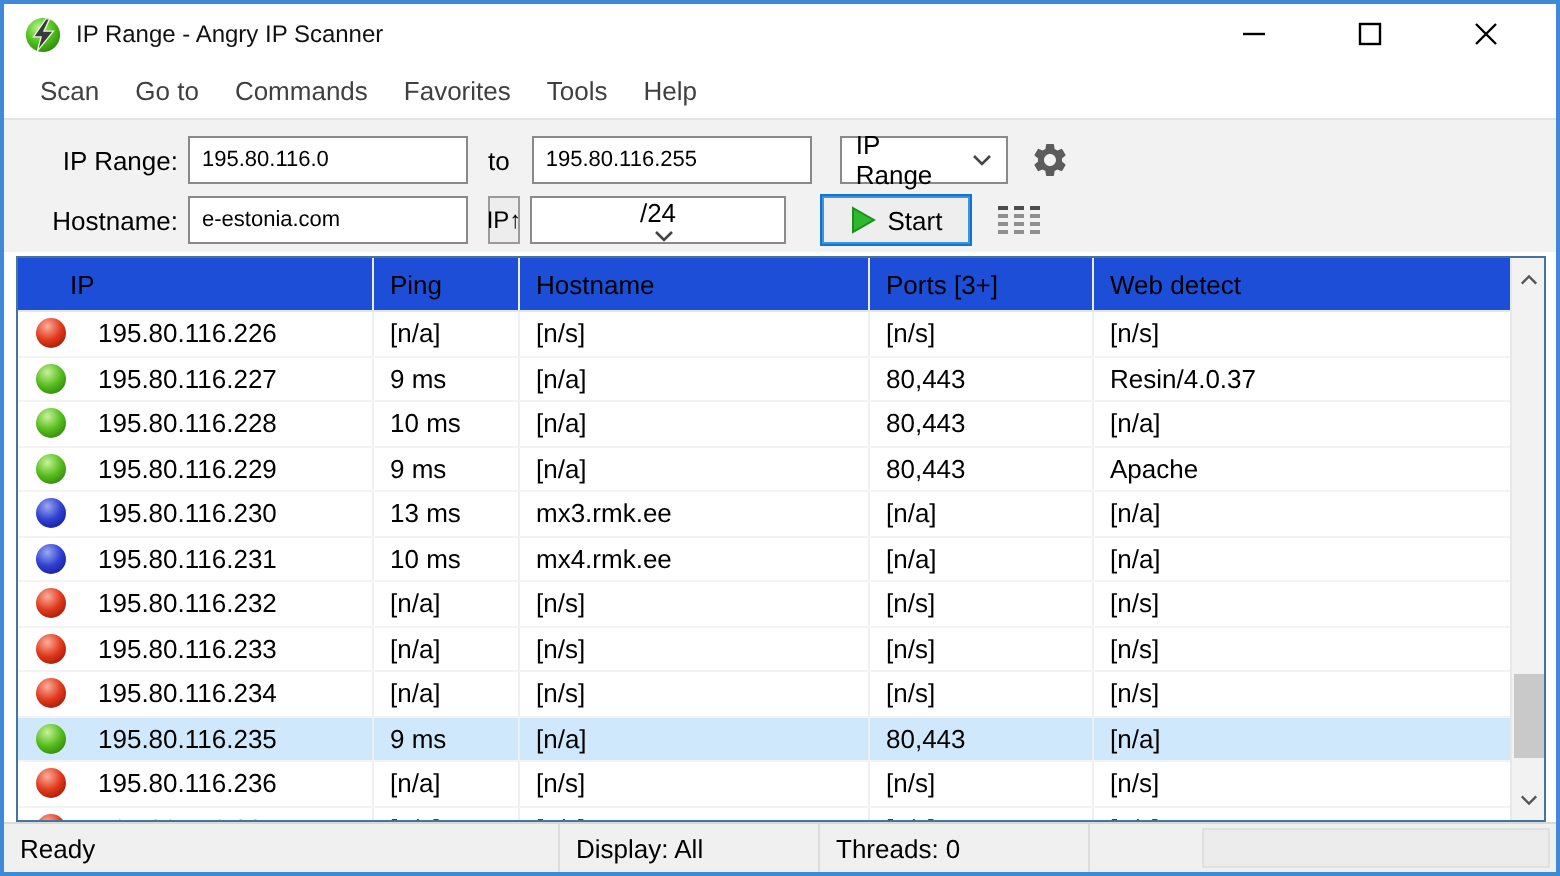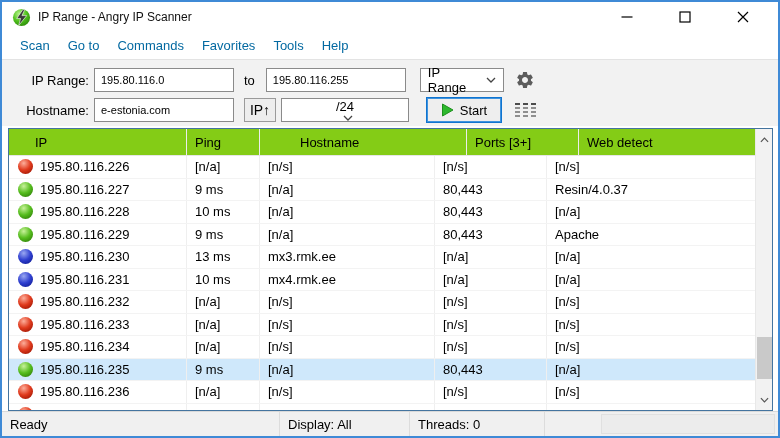--- a/index.html
+++ b/index.html
@@ -18,59 +18,59 @@
   
   .titlebar { height: 30px; flex: 0 0 30px; display:flex; align-items:center; background:#fff; }
   .app-icon { margin-left: 10px; width:19px; height:19px; flex:0 0 19px; }
   .title-text { margin-left: 7px; font-size: 12px; color:#111; }
   .win-controls { margin-left:auto; display:flex; align-items:stretch; height:100%; }
   .win-btn { width: 46px; display:flex; align-items:center; justify-content:center; margin-right: 12px; }
   .win-btn svg { display:block; }
 
   
   .menubar { height: 27px; flex: 0 0 27px; display:flex; align-items:center; background:#fff; padding-left: 9px; }
-  .menu-item { padding: 3px 9px; color:#0369a1; cursor: default; }
+  .menu-item { padding: 3px 9px; color:#404040; cursor: default; }
 
   
   .toolbar { flex: 0 0 67px; background:#f2f2f2; border-top:1px solid #e3e3e3; padding-top: 6px; }
   .tb-row { height: 28px; display:flex; align-items:center; padding-left: 8px; margin-bottom: 2px; }
   .tb-label { width: 79px; text-align: right; padding-right: 0; }
   .tb-input { width: 140px; height: 24px; margin-left: 5px; border: 1px solid #8a8a8a; background:#fff;
               font-family:"Liberation Sans",sans-serif; font-size: 11px; padding: 0 6px; outline:none; }
   .tb-to { margin: 0 6px 0 10px; }
   .combo { height: 24px; border: 1px solid #8a8a8a; background:#fff; display:flex; align-items:center;
            padding: 0 7px; cursor: default; }
   .combo .combo-text { flex:1; }
   .combo svg { margin-left: 6px; flex: 0 0 auto; }
   .combo-feeder { width: 84px; margin-left: 14px; }
   .combo-netmask { width: 128px; margin-left: 5px; flex-direction: column; }
   .gear-btn { margin-left: 11px; display:flex; align-items:center; }
-  .ipup-btn { margin-left: 10px; height: 24px; width: 32px; background:#ededed; border:1px solid #9a9a9a;
-              font-size: 14px; display:flex; align-items:center; justify-content:center; cursor:default; }
+  .ipup-btn { margin-left: 10px; height: 24px; width: 16px; background:#ededed; border:1px solid #9a9a9a;
+              font-size: 12px; display:flex; align-items:center; justify-content:center; cursor:default; }
   .start-btn { margin-left: 17px; height: 26px; width: 76px; background:#eeeeee;
                border: 1px solid #0f74d0; box-shadow: inset 0 0 0 1px #3f93dd;
                display:flex; align-items:center; justify-content:center; gap:6px; font-size:13px; cursor:default; }
   .fetchers-btn { margin-left: 13px; display:flex; align-items:center; }
 
   
   .table-wrap { flex: 1 1 auto; min-height: 0; margin: 2px 5px 0 6px; border: 1px solid #44749f;
                 background:#fff; position: relative; display:flex; flex-direction:column; overflow:hidden; }
-  .thead { flex: 0 0 26px; display:flex; align-items:center; background:#84cc16; border-bottom:1px solid #e6e6e6;
+  .thead { flex: 0 0 26px; display:flex; align-items:center; background:#1d4ed8; border-bottom:1px solid #e6e6e6;
            padding-right: 17px; justify-content: center; }
   .hcell { height:26px; display:flex; align-items:center; padding-left:8px; border-right:1px solid #ececec; cursor:default; }
   .hcell.idx-0 { width: 178px; padding-left: 26px; }
   .hcell.idx-1 { width: 73px; }
-  .hcell.idx-2 { width: 175px; margin-left: 32px; }
+  .hcell.idx-2 { width: 175px; }
   .hcell.idx-3 { width: 112px; }
   .hcell.idx-4 { flex: 1; border-right:none; }
   .tbody { flex: 1 1 auto; min-height:0; overflow:hidden; padding-right: 17px; }
   .trow { height: 22.5px; display:flex; align-items:center; border-bottom: 1px solid #f3f3f3; }
   .trow.selected { background: #cfe8fb; text-align: center; }
   .cell { height:100%; display:flex; align-items:center; padding-left:8px; border-right:1px solid #efefef; overflow:hidden; white-space:nowrap; }
-  .c-ip   { width: 178px; padding-left: 9px; gap: 7px; }
+  .c-ip   { width: 178px; padding-left: 9px; gap: 16px; }
   .c-ping { width: 73px; }
   .c-host { width: 175px; }
   .c-ports{ width: 112px; }
   .c-web  { flex: 1; border-right:none; }
   .ball { width: 15px; height: 15px; border-radius: 50%; flex: 0 0 15px; }
   .ball.red   { background: radial-gradient(circle at 38% 28%, #fdae9b, #e03a1d 48%, #9c1402 88%); }
   .ball.green { background: radial-gradient(circle at 38% 28%, #c8f29a, #56bd1e 48%, #2e7e07 88%); }
   .ball.blue  { background: radial-gradient(circle at 38% 28%, #9aa8f2, #3040d0 48%, #101c96 88%); }
 
   

